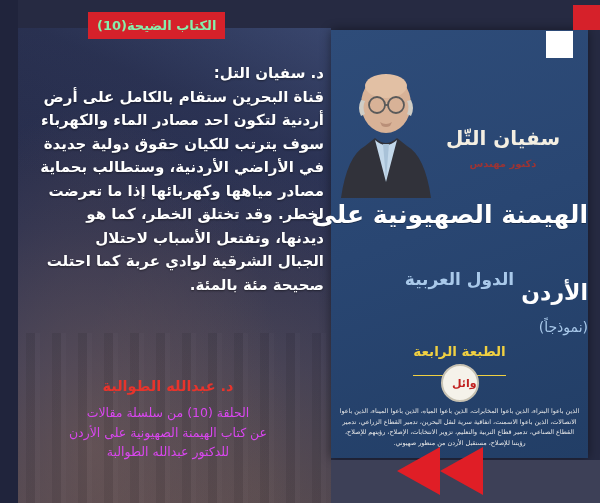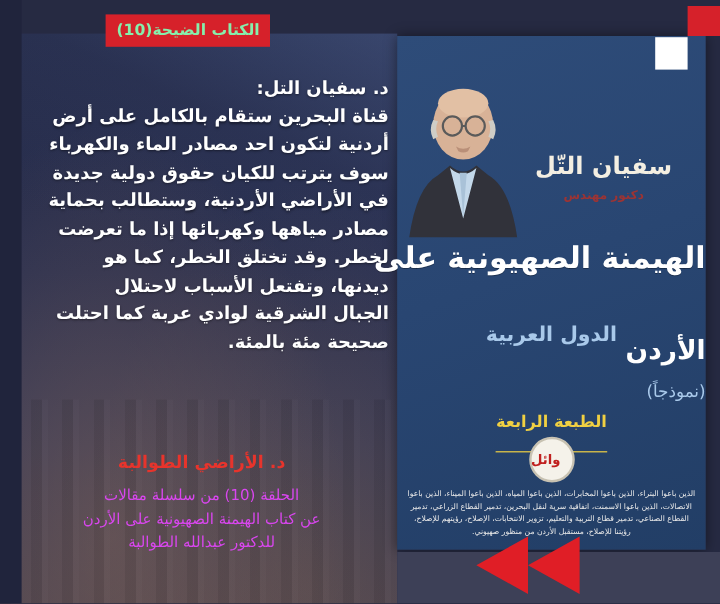--- a/index.html
+++ b/index.html
@@ -50,21 +50,21 @@
     color:#a9c9ea;font-weight:bold;font-size:17px;letter-spacing:2px;margin-top:19px;}
   .cov-title3{position:absolute;left:0;top:250px;width:100%;text-align:right;direction:rtl;
     color:#ffffff;font-weight:bold;font-size:22px;}
   .cov-sub{position:absolute;left:0;top:289px;width:100%;text-align:right;direction:rtl;
     color:#a9c9ea;font-size:14px;}
   .cov-edition-wrap{position:absolute;left:0;top:311px;width:100%;text-align:center;}
   .cov-edition{display:inline-block;direction:rtl;color:#f0d042;font-weight:bold;font-size:13.5px;
     border-bottom:1.5px solid #f0d042;padding-bottom:16px;}
   .logo{position:absolute;left:50%;top:334px;transform:translateX(-50%);width:34px;height:34px;
     background:#f5f2ea;border-radius:50%;border:2px solid #c8c2b2;
-    display:flex;align-items:center;justify-content:flex-start;}
+    display:flex;align-items:center;justify-content:flex-end;}
   .logo span{color:#c0201f;font-weight:bold;font-size:11px;direction:rtl;}
   .cov-blurb{position:absolute;left:0;top:376px;width:100%;padding:0 7px;box-sizing:border-box;
     direction:rtl;text-align:center;color:#e9e9e9;font-size:6.4px;line-height:10.6px;}
 
   
   .sq-red{position:absolute;left:573px;top:5px;width:27px;height:25px;background:#d6212a;}
   .sq-white{position:absolute;left:546px;top:31px;width:27px;height:27px;background:#ffffff;}
 
   
   .band{position:absolute;left:331px;top:460px;width:269px;height:43px;background:#3d4057;}
@@ -94,21 +94,21 @@
     <div>أردنية لتكون احد مصادر الماء والكهرباء</div>
     <div>سوف يترتب للكيان حقوق دولية جديدة</div>
     <div>في الأراضي الأردنية، وستطالب بحماية</div>
     <div>مصادر مياهها وكهربائها إذا ما تعرضت</div>
     <div>لخطر. وقد تختلق الخطر، كما هو</div>
     <div>ديدنها، وتفتعل الأسباب لاحتلال</div>
     <div>الجبال الشرقية لوادي عربة كما احتلت</div>
     <div>صحيحة مئة بالمئة.</div>
   </div>
 
-  <div class="attr-name">د. الأراضي الطوالبة</div>
+  <div class="attr-name">د. عبدالله الطوالبة</div>
   <div class="attr-lines">
     <div>الحلقة (10)  من سلسلة مقالات</div>
     <div>عن كتاب الهيمنة الصهيونية على الأردن</div>
     <div>للدكتور عبدالله الطوالبة</div>
   </div>
 
   <div class="cover">
 
     <div class="author-photo">
       <svg viewBox="0 0 104 142" width="104" height="142">

